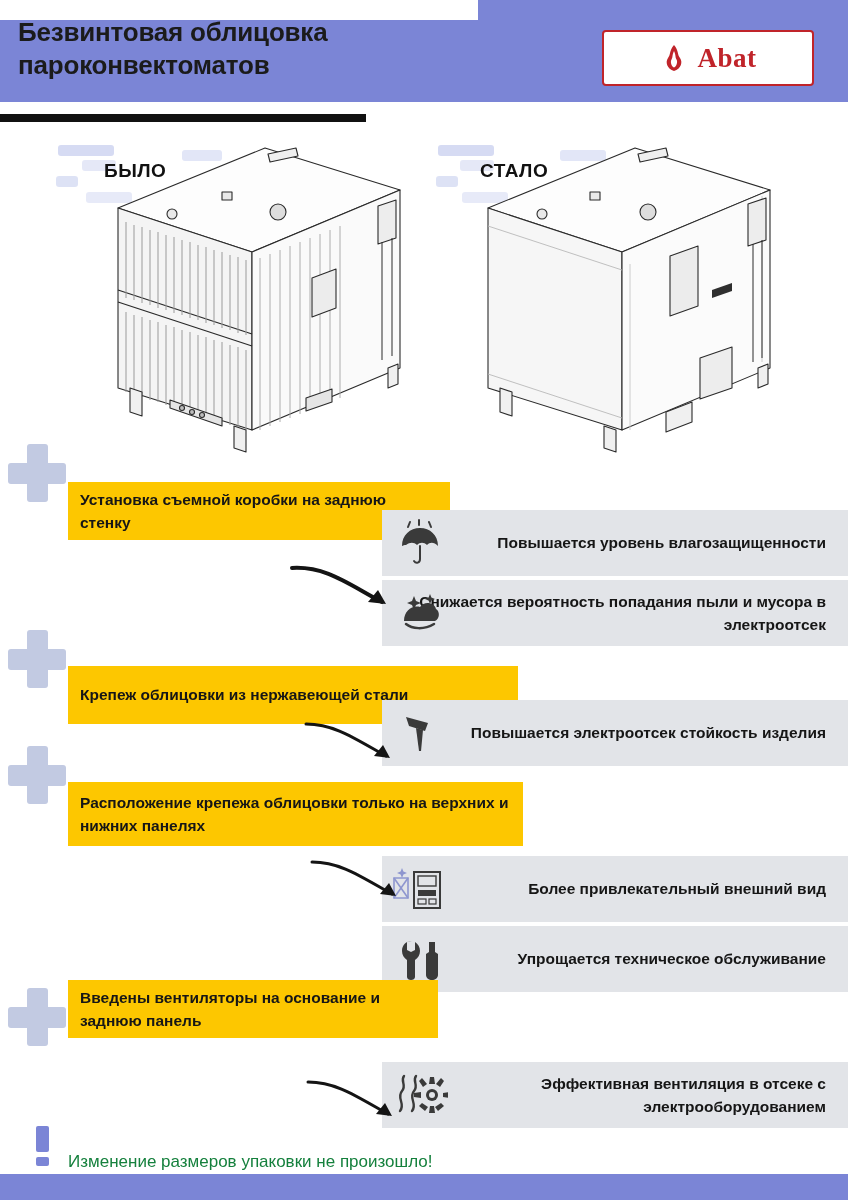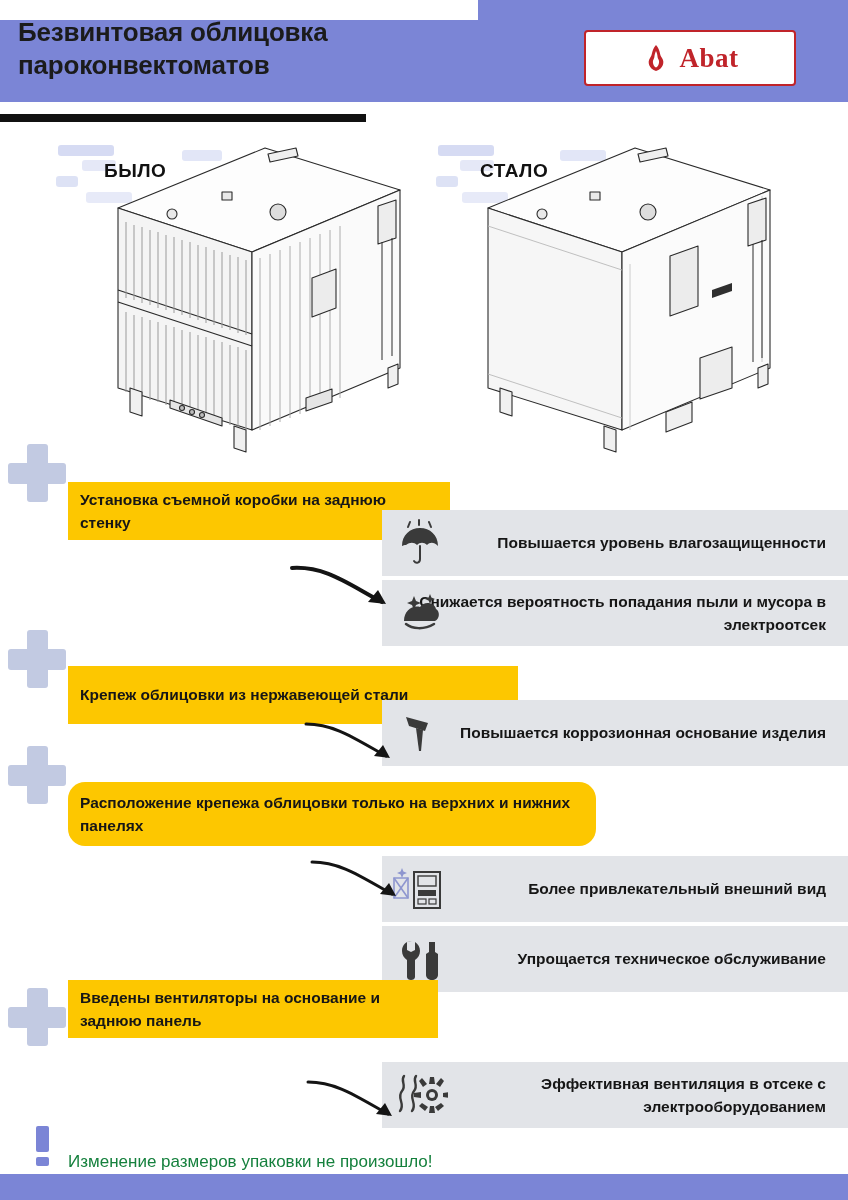--- a/index.html
+++ b/index.html
@@ -42,21 +42,21 @@
     letter-spacing: -0.2px;
   }
   .header-rule {
     position: absolute;
     left: 0; top: 114px;
     width: 366px; height: 8px;
     background: #111111;
   }
   .logo-box {
     position: absolute;
-    left: 584px; top: 30px;
+    left: 602px; top: 30px;
     width: 208px; height: 52px;
     background: #ffffff;
     border: 2px solid #c0242a;
     border-radius: 4px;
     display: flex;
     align-items: center;
     justify-content: center;
     gap: 8px;
   }
   .logo-mark {
@@ -390,35 +390,35 @@
 
   <div class="effect" style="left:382px; top:700px; width:466px; height:66px;">
     <span class="effect-icon">
       <svg width="52" height="48" viewBox="0 0 52 48">
         <g fill="#3a3a3a">
           <path d="M12 8 L34 14 L31 22 L15 17 Z"></path>
           <path d="M22 19 L29 21 L27 42 L25 42 Z"></path>
         </g>
       </svg>
     </span>
-    <div class="effect-text">Повышается коррозионная основание изделия</div>
+    <div class="effect-text">Повышается электроотсек стойкость изделия</div>
   </div>
 
   <div class="arrow" style="left:300px; top:718px;">
     <svg width="110" height="56" viewBox="0 0 110 56">
       <path d="M6 6 C34 6 54 20 86 38" stroke="#141414" stroke-width="3" fill="none" stroke-linecap="round"></path>
       <path d="M90 40 L74 38 L83 27 Z" fill="#141414"></path>
     </svg>
   </div>
 
   <div class="plus" style="left:8px; top:746px;">
     <i class="h"></i>
       <i class="v"></i>
   </div>
-  <div class="cause" style="left:68px; top:782px; width:528px; height:64px;border-radius:17px;">
+  <div class="cause" style="left:68px; top:782px; width:455px; height:64px;">
     <div class="cause-text">Расположение крепежа облицовки только на верхних и нижних панелях</div>
   </div>
 
   <div class="effect" style="left:382px; top:856px; width:466px; height:66px;">
     <span class="effect-icon">
       <svg width="60" height="50" viewBox="0 0 60 50">
         <rect x="24" y="8" width="26" height="36" fill="none" stroke="#3a3a3a" stroke-width="2"></rect>
         <rect x="28" y="12" width="18" height="10" fill="none" stroke="#3a3a3a" stroke-width="1.4"></rect>
         <rect x="28" y="26" width="18" height="6" fill="#3a3a3a"></rect>
         <rect x="28" y="35" width="8" height="5" fill="none" stroke="#3a3a3a" stroke-width="1.2"></rect>

